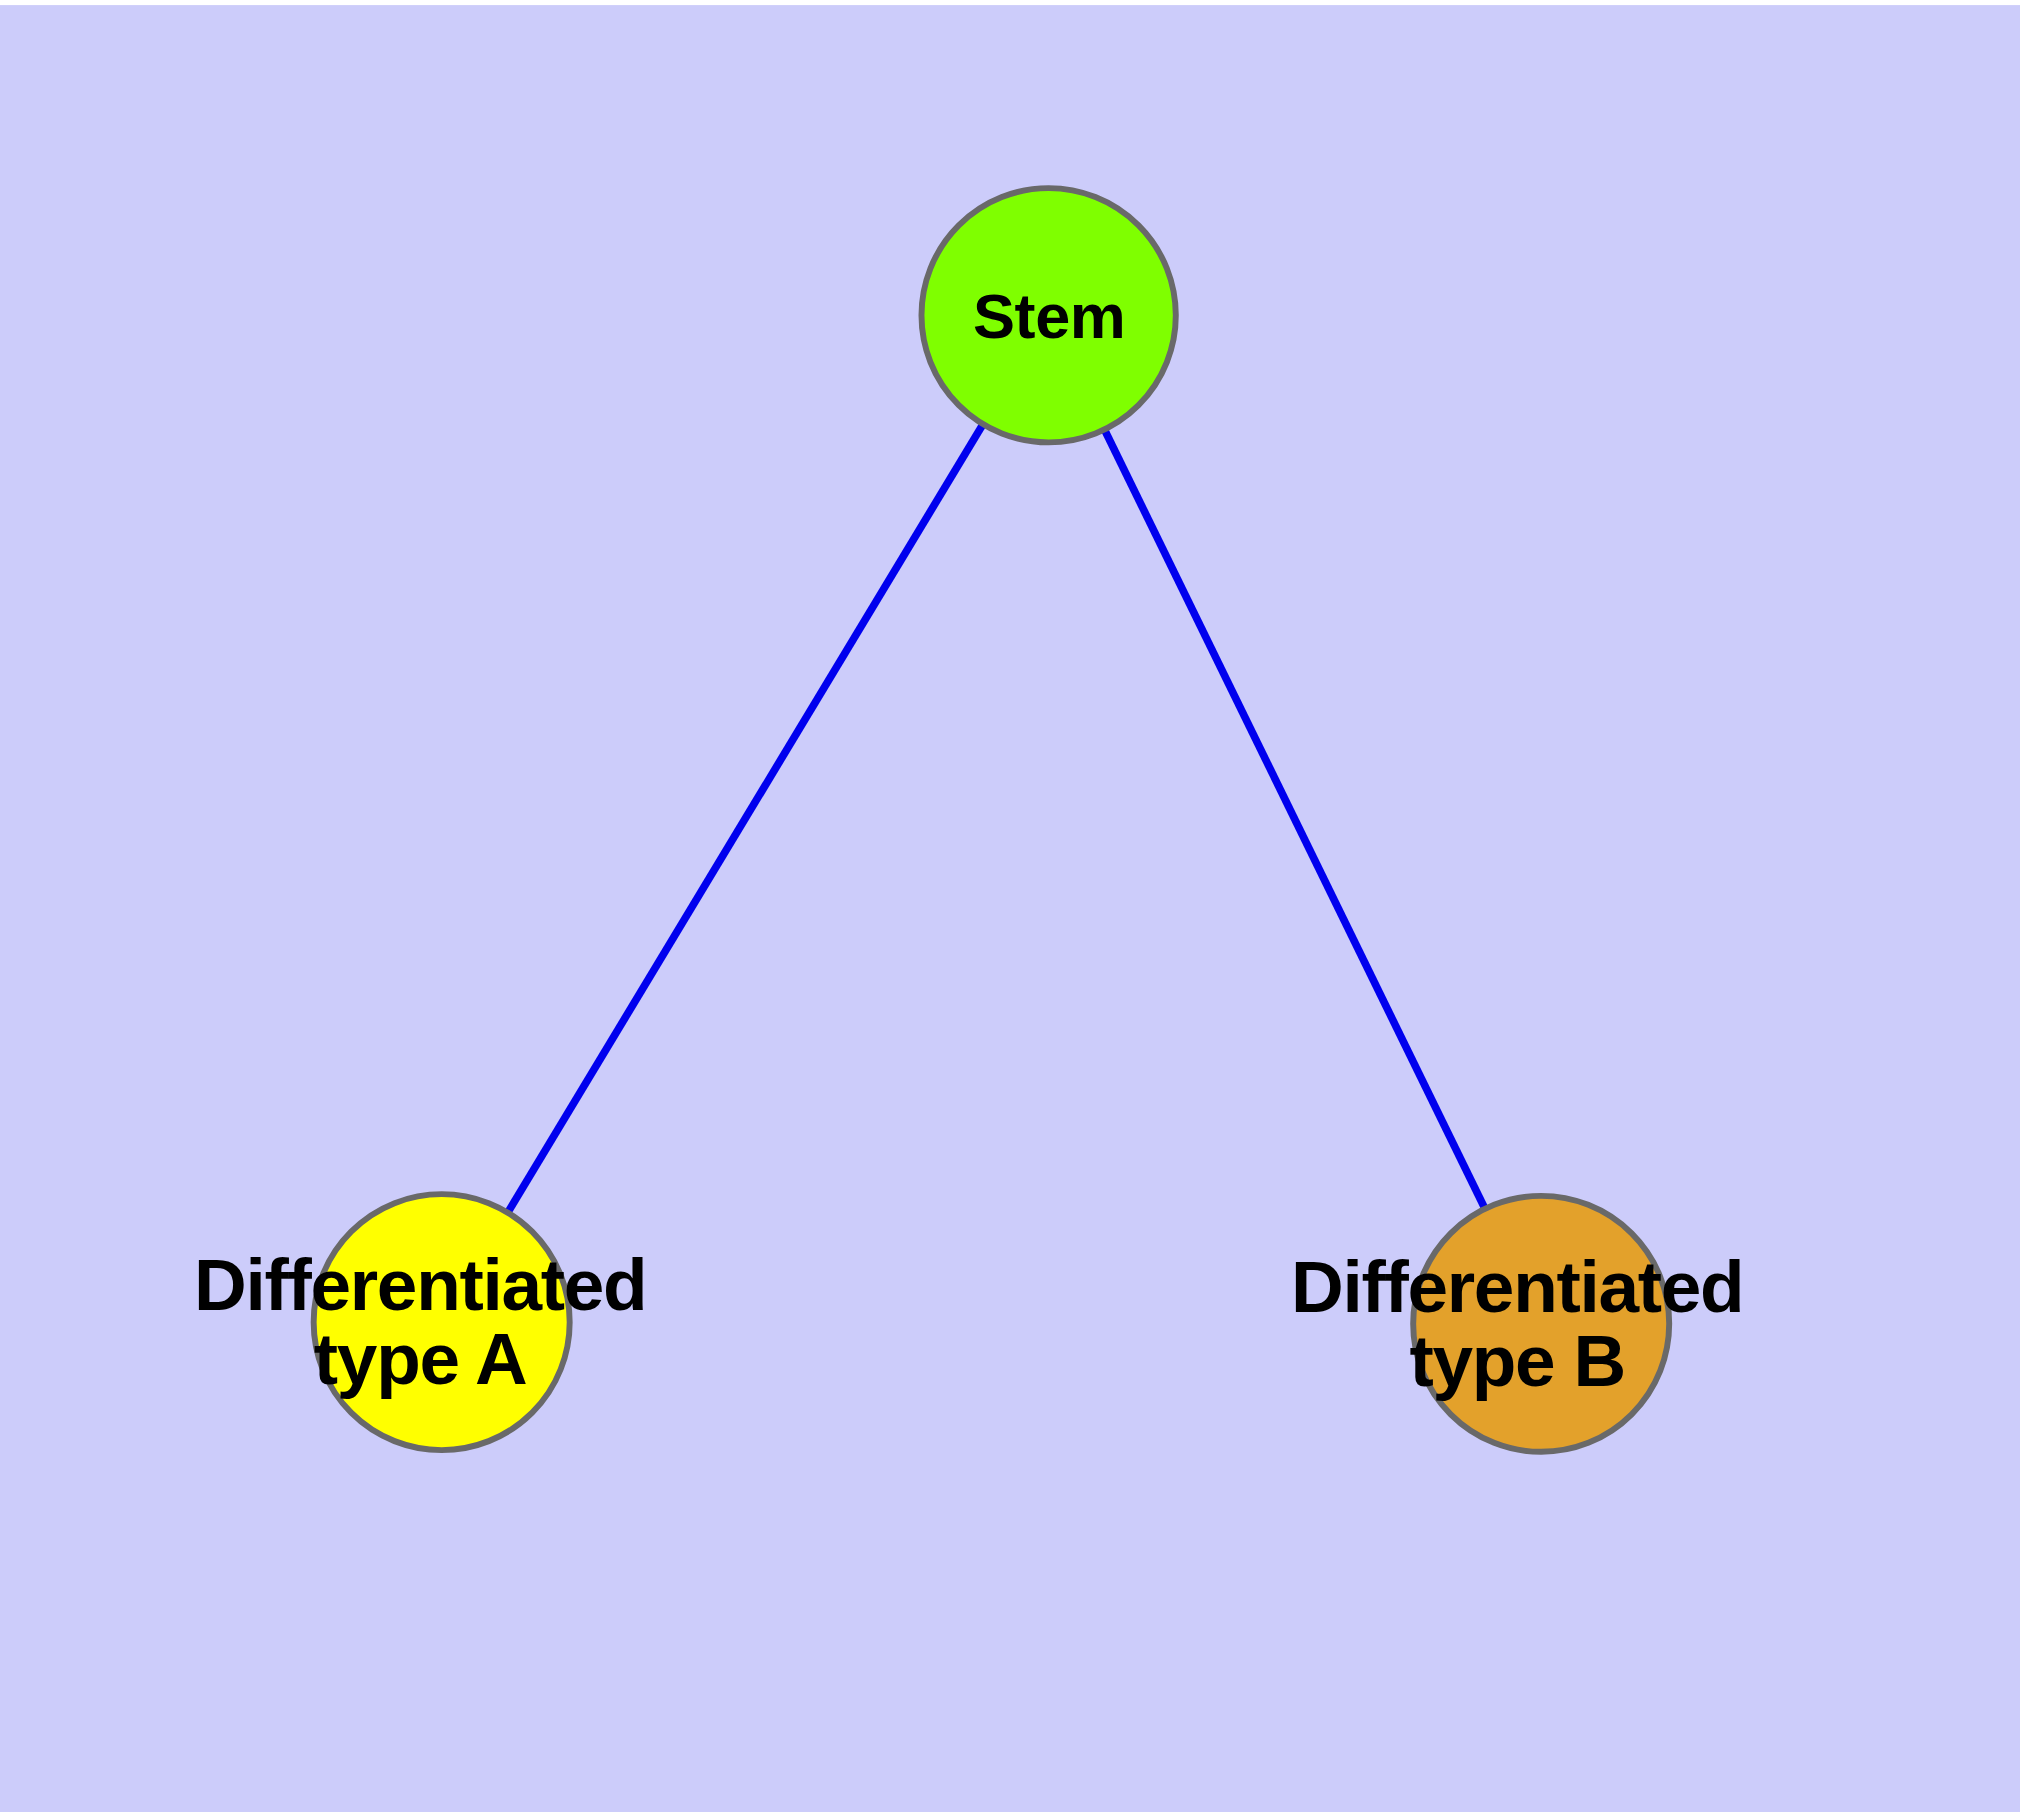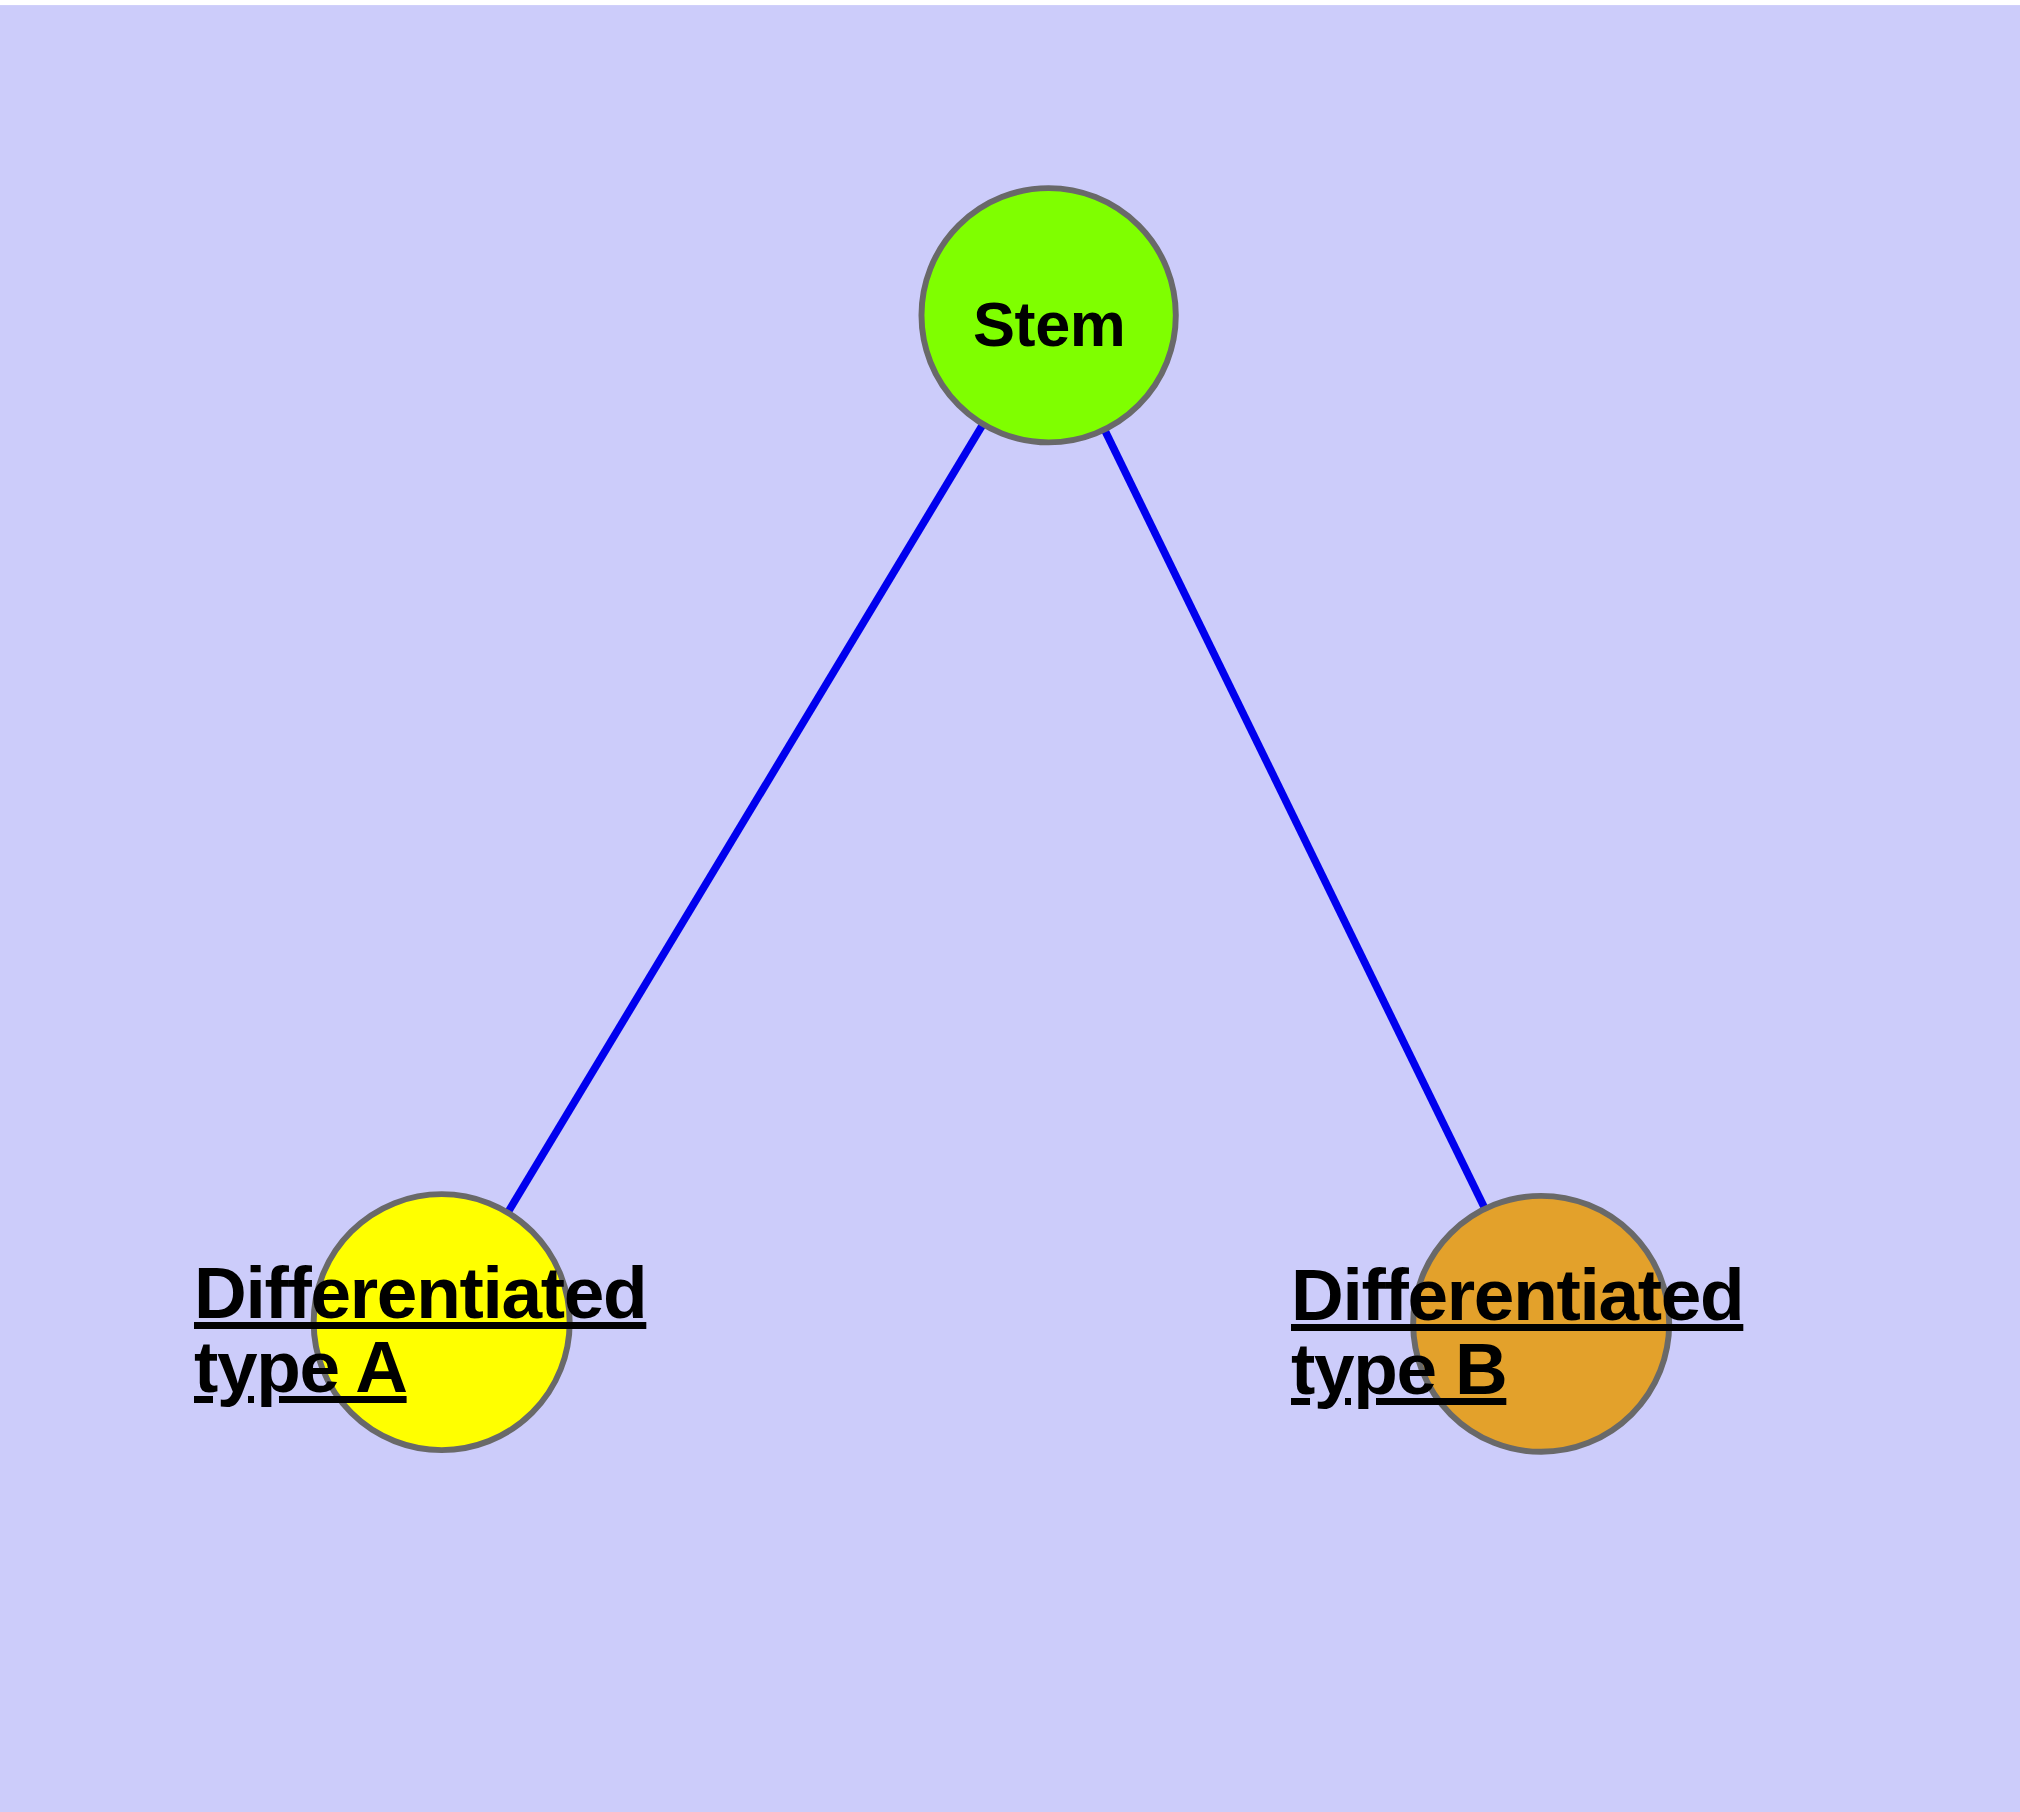--- a/index.html
+++ b/index.html
@@ -23,38 +23,36 @@
   #graph-svg {
     position: absolute;
     left: 0;
     top: 0;
     width: 2021px;
     height: 1812px;
     display: block;
   }
   .node-label {
     position: absolute;
-    text-align: left;
+    text-align: center;
     color: #000000;
     font-weight: bold;
     line-height: 1.02;
     white-space: pre;
     pointer-events: none;
     font-family: "Liberation Sans", sans-serif;
-    margin-top: 8px;
     -webkit-font-smoothing: antialiased;
   }
   .label-stem {
     font-size: 63px;
     letter-spacing: -0.4px;
   }
   .label-diff {
     font-size: 73px;
     letter-spacing: -1.3px;
-    text-decoration: underline;
   }
 </style>
 </head>
 <body>
 
 <div id="graph-canvas">
 
   <svg id="graph-svg" viewBox="0 0 2384 2138" preserveAspectRatio="none">
 
     <rect id="plot-background" x="0" y="6" width="2384" height="2132" fill="#ccccfa"></rect>

